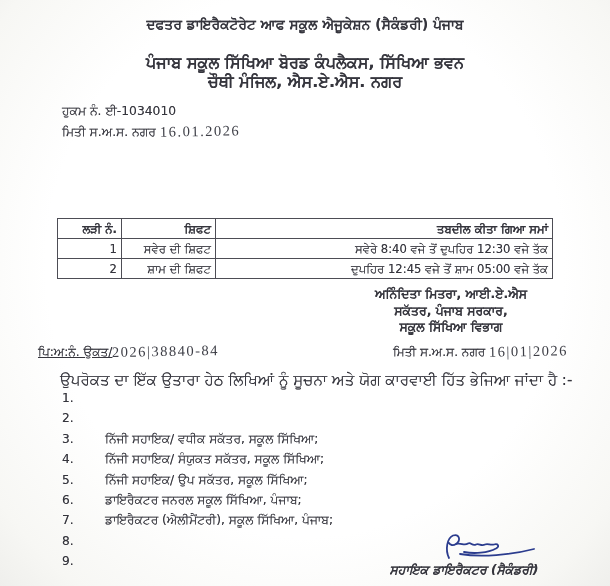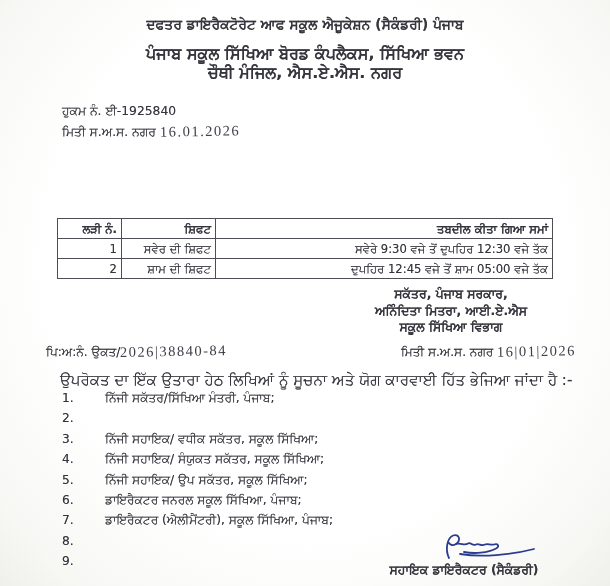--- a/index.html
+++ b/index.html
@@ -11,21 +11,21 @@
   .page{
     position:relative;width:610px;height:586px;overflow:hidden;
     background:
       radial-gradient(ellipse at 50% 45%, #ffffff 60%, #f7f7f4 88%, #efefec 100%);
     color:#35353d;
     text-shadow:0 0 .6px rgba(53,53,61,.55);
   }
 
   
   .letterhead{position:absolute;top:16px;left:0;right:0;text-align:center;font-weight:bold;}
-  .lh1{font-size:13.5px;margin-bottom:11px;letter-spacing:.2px;}
+  .lh1{font-size:13.5px;margin-bottom:20px;letter-spacing:.2px;}
   .lh-sub{font-size:16px;line-height:19px;}
 
   
   .order-no{position:absolute;left:62px;top:104px;font-size:12.3px;}
   .date-line{position:absolute;left:62px;top:123px;font-size:12.3px;}
   .hand{
     font-family:cursive;
     color:#3e3f47;letter-spacing:1.5px;font-size:14.5px;
     text-shadow:none;display:inline-block;transform:rotate(-1deg);
   }
@@ -48,46 +48,46 @@
   table.shift th{font-weight:bold;}
   .c1{width:64px;} .c2{width:94px;}
 
   
   .signatory{
     position:absolute;right:44px;top:286px;width:230px;
     text-align:center;font-size:12.4px;font-weight:bold;line-height:16.5px;
   }
 
   
-  .endorsement{position:absolute;left:46px;top:343px;width:540px;font-size:12.1px;}
+  .endorsement{position:absolute;left:38px;top:343px;width:540px;font-size:12.1px;text-decoration:underline;}
   .endorse-date{position:absolute;right:10px;top:0;}
   .copy-line{position:absolute;left:60px;top:371px;font-size:15px;}
 
   
   .recipients{position:absolute;left:62px;top:391px;font-size:12.2px;}
   .recipient{display:flex;height:20.4px;align-items:flex-start;}
   .recipient .num{width:43px;}
 
   
-  .footer-sign{position:absolute;left:358px;top:532px;width:212px;text-align:center;}
+  .footer-sign{position:absolute;left:358px;top:532px;width:212px;text-align:center;font-style:italic;}
   .footer-sign svg{display:block;margin:0 auto 0 78px;}
   .sign-label{font-size:12.4px;font-weight:bold;margin-top:-2px;}
 </style>
 </head>
 <body>
 
 <div class="page">
 
   <div class="letterhead">
     <div class="lh1">ਦਫਤਰ ਡਾਇਰੈਕਟੋਰੇਟ ਆਫ ਸਕੂਲ ਐਜੂਕੇਸ਼ਨ (ਸੈਕੰਡਰੀ) ਪੰਜਾਬ</div>
     <div class="lh-sub">ਪੰਜਾਬ ਸਕੂਲ ਸਿੱਖਿਆ ਬੋਰਡ ਕੰਪਲੈਕਸ, ਸਿੱਖਿਆ ਭਵਨ</div>
     <div class="lh-sub">ਚੌਥੀ ਮੰਜਿਲ, ਐਸ.ਏ.ਐਸ. ਨਗਰ</div>
   </div>
 
-  <div class="order-no">ਹੁਕਮ ਨੰ. ਈ-1925840</div>
+  <div class="order-no">ਹੁਕਮ ਨੰ. ਈ-1034010</div>
 
   <div class="date-line">
     <span>ਮਿਤੀ ਸ.ਅ.ਸ. ਨਗਰ</span>
     <span class="hand">16.01.2026</span>
   </div>
 
 
   <table class="shift">
     <colgroup>
         <col class="c1">
@@ -98,50 +98,49 @@
       <tr>
         <th>ਲੜੀ ਨੰ.</th>
         <th>ਸ਼ਿਫਟ</th>
         <th>ਤਬਦੀਲ ਕੀਤਾ ਗਿਆ ਸਮਾਂ</th>
       </tr>
     </thead>
     <tbody>
       <tr>
         <td>1</td>
         <td>ਸਵੇਰ ਦੀ ਸ਼ਿਫਟ</td>
-        <td>ਸਵੇਰੇ 9:30 ਵਜੇ ਤੋਂ ਦੁਪਹਿਰ 12:30 ਵਜੇ ਤੱਕ</td>
+        <td>ਸਵੇਰੇ 8:40 ਵਜੇ ਤੋਂ ਦੁਪਹਿਰ 12:30 ਵਜੇ ਤੱਕ</td>
       </tr>
       <tr>
         <td>2</td>
         <td>ਸ਼ਾਮ ਦੀ ਸ਼ਿਫਟ</td>
         <td>ਦੁਪਹਿਰ 12:45 ਵਜੇ ਤੋਂ ਸ਼ਾਮ 05:00 ਵਜੇ ਤੱਕ</td>
       </tr>
     </tbody>
   </table>
 
   <div class="signatory">
+    <div>ਅਨਿੰਦਿਤਾ ਮਿਤਰਾ, ਆਈ.ਏ.ਐਸ</div>
     <div>ਸਕੱਤਰ, ਪੰਜਾਬ ਸਰਕਾਰ,</div>
-    <div>ਅਨਿੰਦਿਤਾ ਮਿਤਰਾ, ਆਈ.ਏ.ਐਸ</div>
     <div>ਸਕੂਲ ਸਿੱਖਿਆ ਵਿਭਾਗ</div>
   </div>
 
   <div class="endorsement">
     <span>ਪਿ:ਅ:ਨੰ. ਉਕਤ/</span><span class="hand">2026|38840-84</span>
     <span class="endorse-date">
       <span>ਮਿਤੀ ਸ.ਅ.ਸ. ਨਗਰ</span>
       <span class="hand">16|01|2026</span>
     </span>
   </div>
 
   <div class="copy-line">ਉਪਰੋਕਤ ਦਾ ਇੱਕ ਉਤਾਰਾ ਹੇਠ ਲਿਖਿਆਂ ਨੂੰ ਸੂਚਨਾ ਅਤੇ ਯੋਗ ਕਾਰਵਾਈ ਹਿੱਤ ਭੇਜਿਆ ਜਾਂਦਾ ਹੈ :-</div>
 
   <div class="recipients">
     <div class="recipient">
         <span class="num">1.</span>
-        <span>ਨਿੱਜੀ ਸਕੱਤਰ/ਸਿੱਖਿਆ ਮੰਤਰੀ, ਪੰਜਾਬ;</span>
       </div>
     <div class="recipient">
         <span class="num">2.</span>
       </div>
     <div class="recipient">
         <span class="num">3.</span>
         <span>ਨਿੱਜੀ ਸਹਾਇਕ/ ਵਧੀਕ ਸਕੱਤਰ, ਸਕੂਲ ਸਿੱਖਿਆ;</span>
       </div>
     <div class="recipient">
         <span class="num">4.</span>

